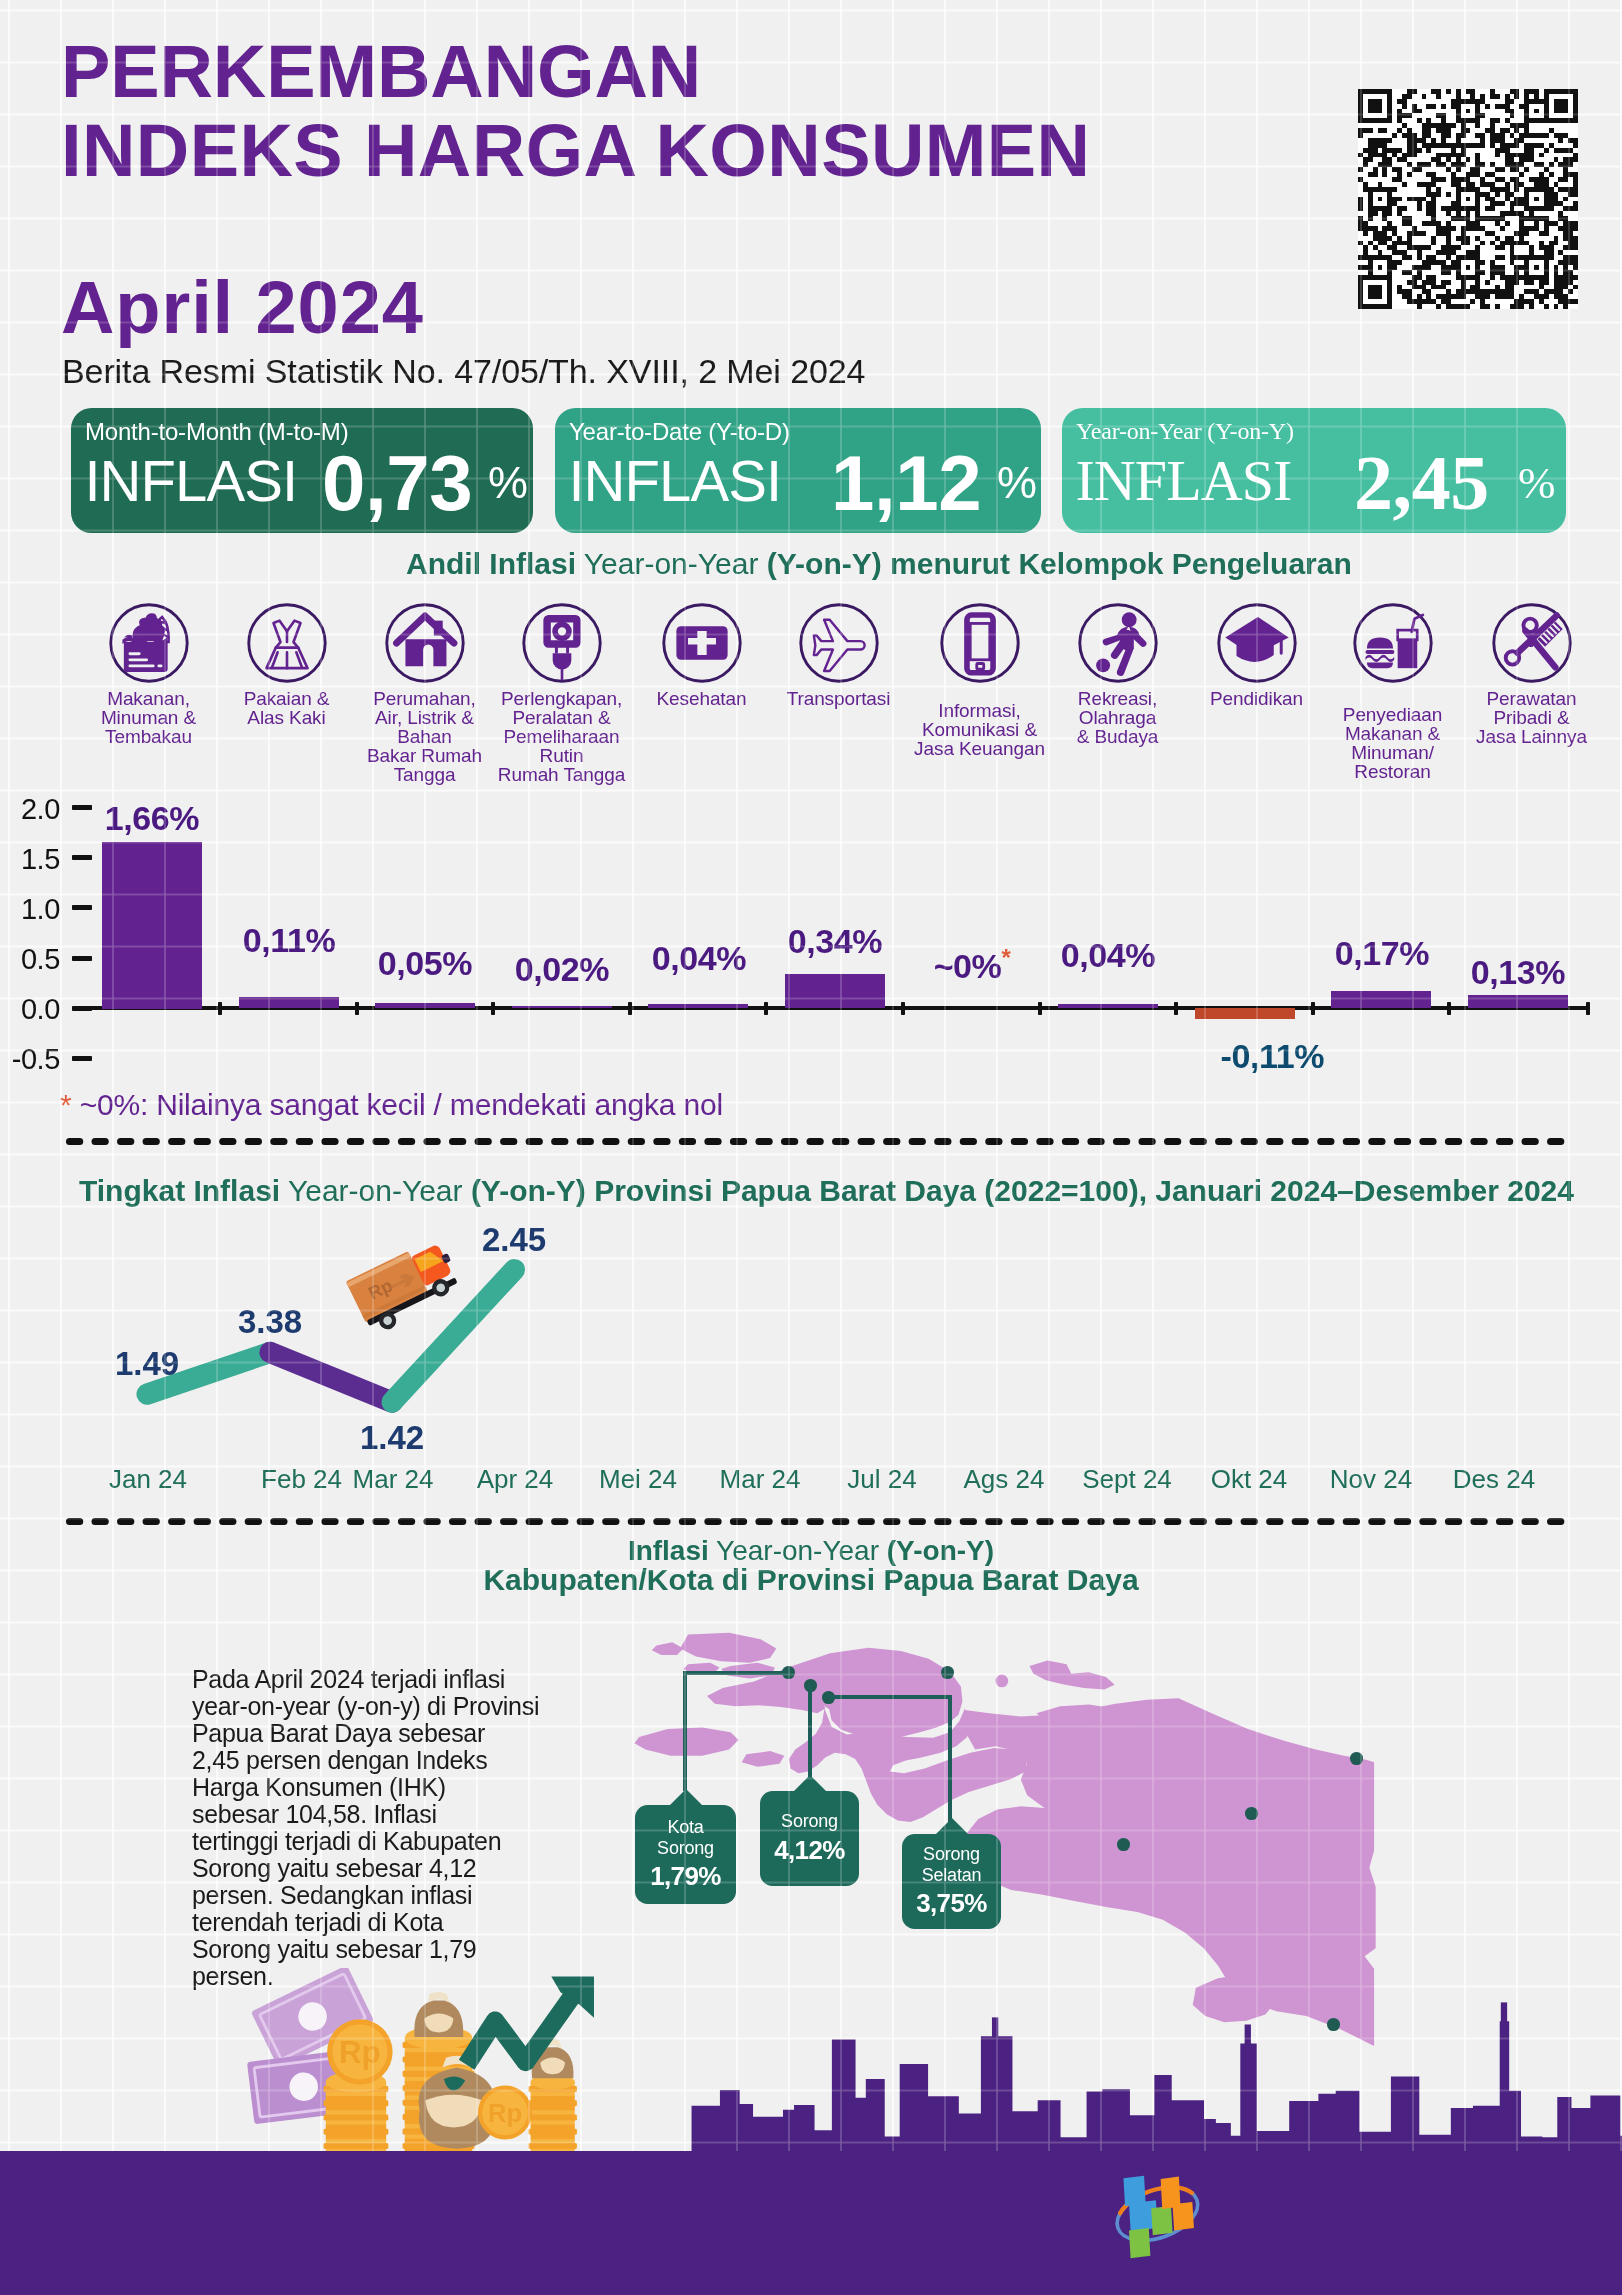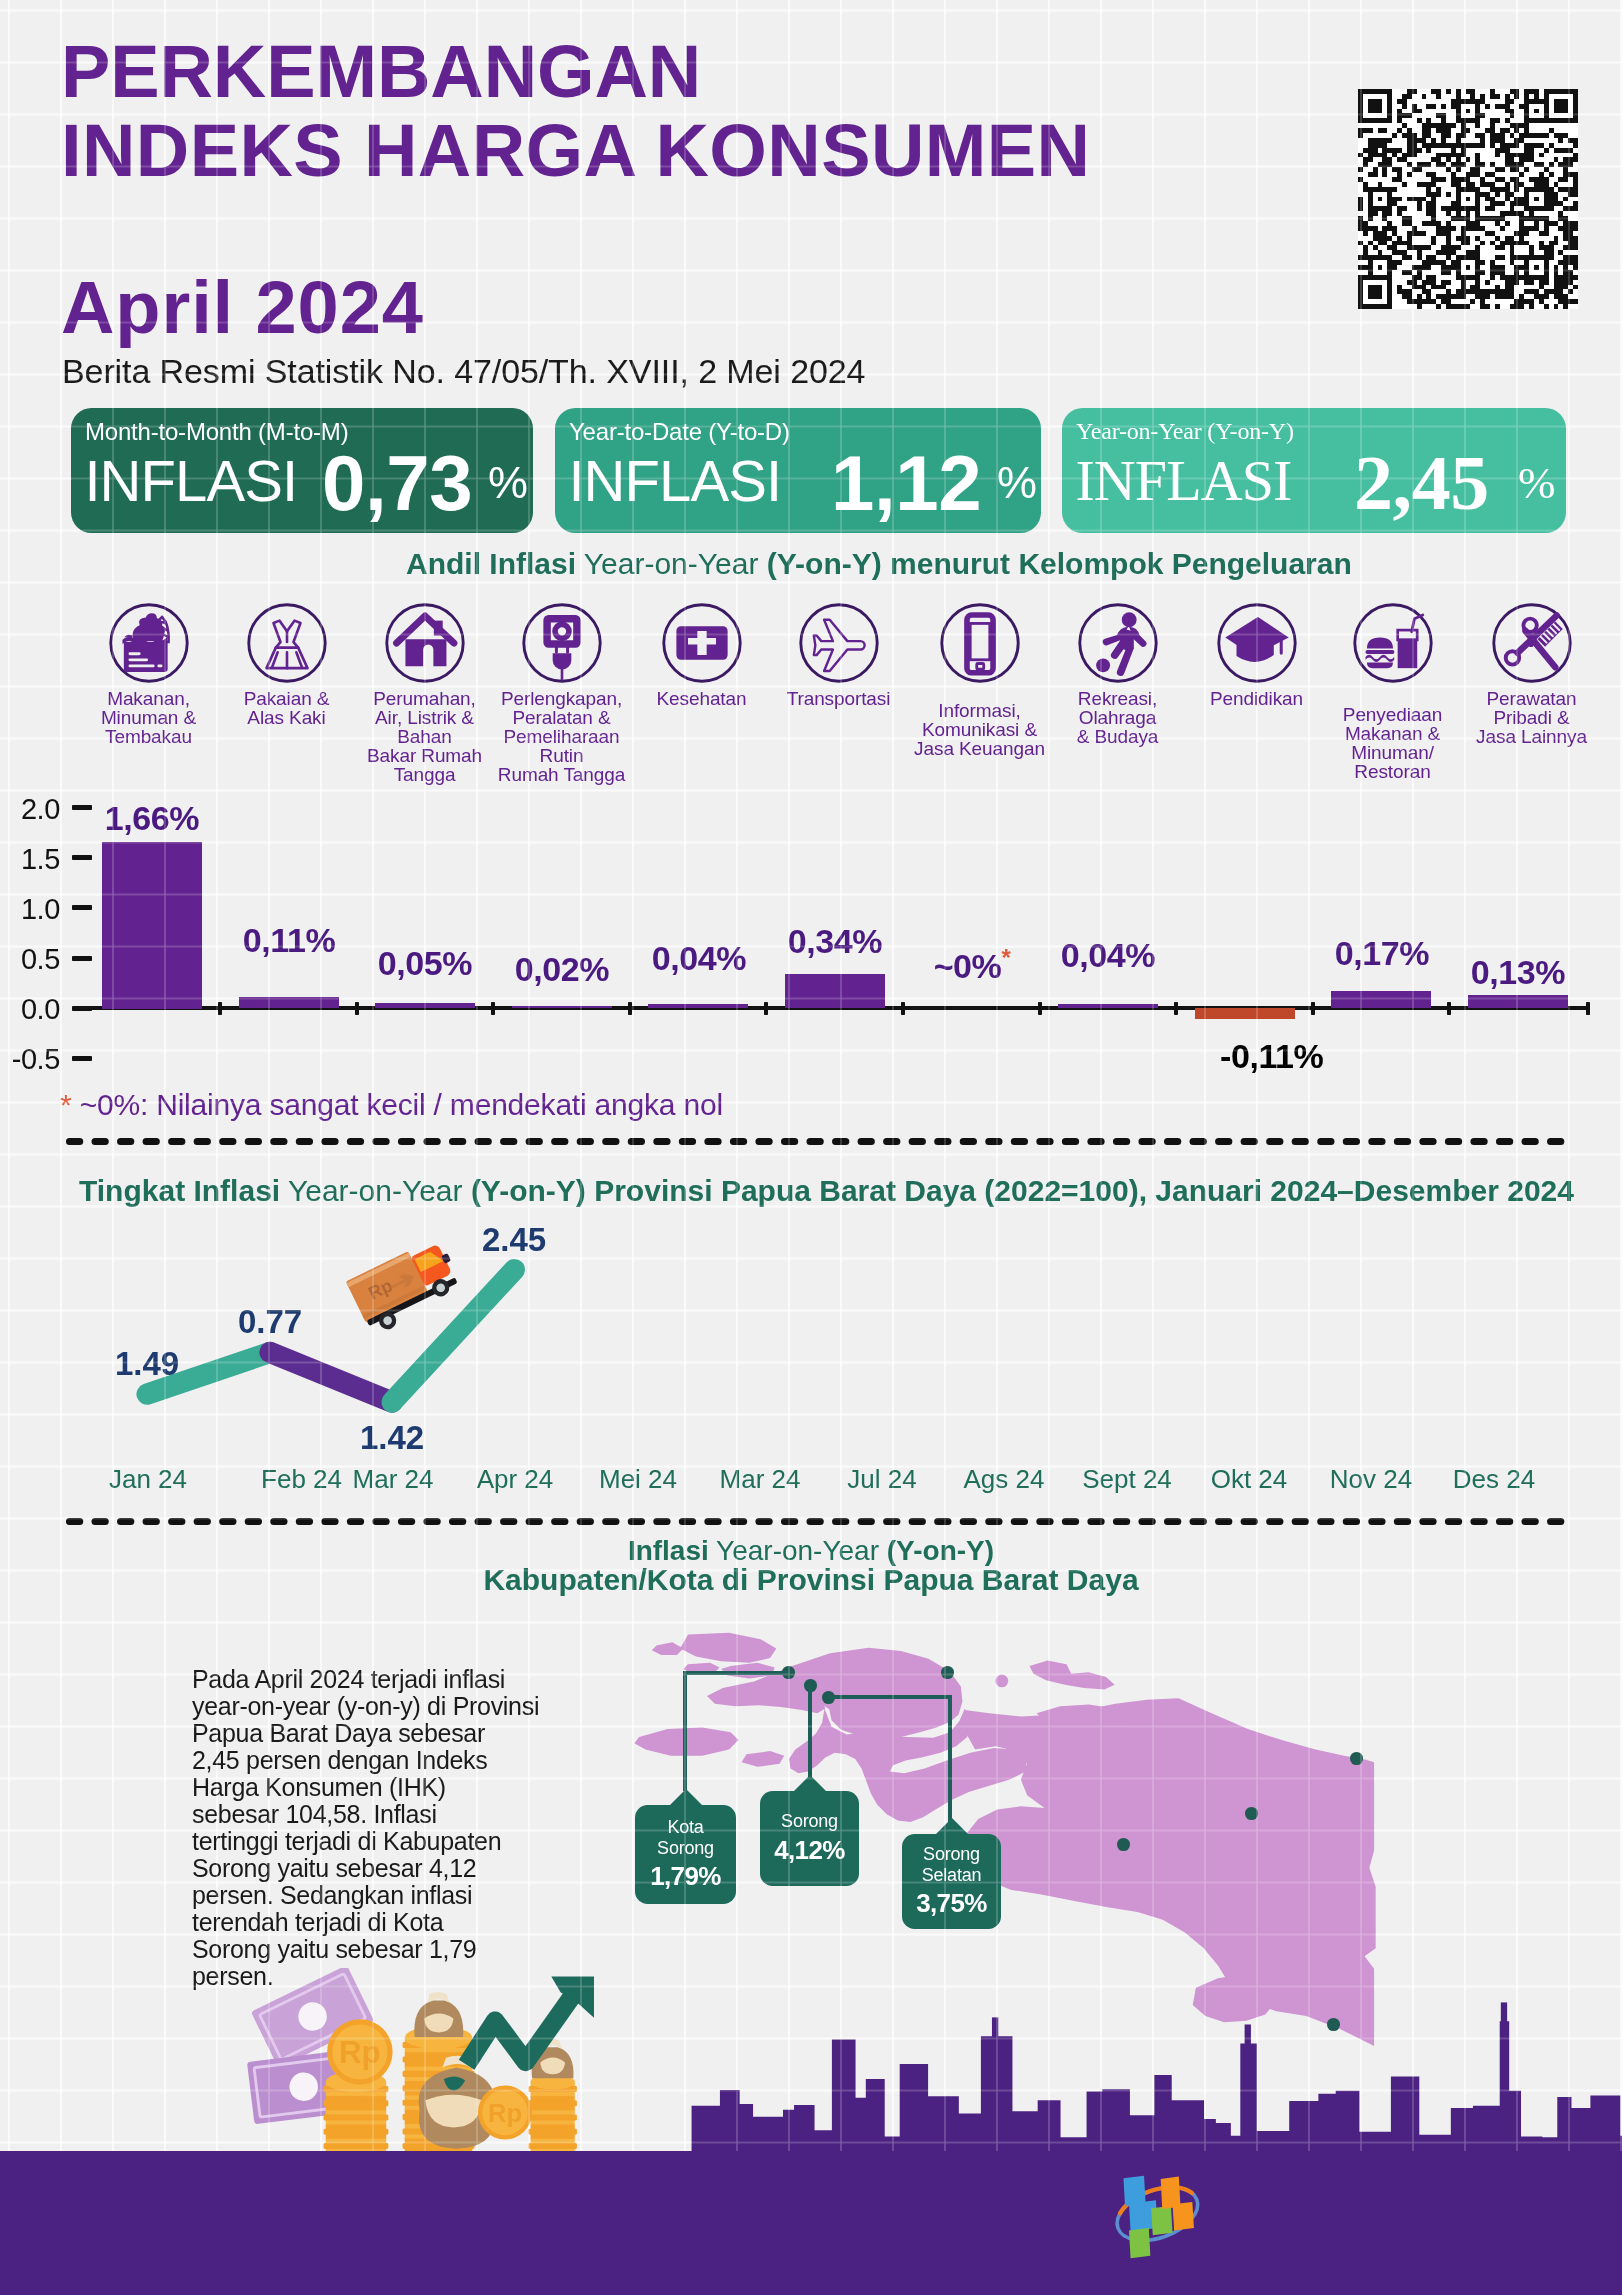--- a/index.html
+++ b/index.html
@@ -355,21 +355,21 @@
       <div class="abs" style="left:785px;top:185px;width:100px;height:34px;background:#62228f;"></div>
       <div class="abs" style="left:764px;top:213px;width:4px;height:12.6px;background:#111;border-radius:0.8px;"></div>
       <div class="blabel" style="left:756px;width:158px;text-align:center;top:133px;">0,34%</div>
       <div class="abs" style="left:901px;top:213px;width:4px;height:12.6px;background:#111;border-radius:0.8px;"></div>
       <div class="blabel" style="left:893px;width:158px;text-align:center;top:155px;">~0%<span style="color:#e05b3a;font-size:24px;vertical-align:super;">*</span></div>
       <div class="abs" style="left:1058px;top:215px;width:100px;height:4px;background:#62228f;"></div>
       <div class="abs" style="left:1038px;top:213px;width:4px;height:12.6px;background:#111;border-radius:0.8px;"></div>
       <div class="blabel" style="left:1029px;width:158px;text-align:center;top:147px;">0,04%</div>
       <div class="abs" style="left:1195px;top:219px;width:100px;height:11px;background:#c0482a;"></div>
       <div class="abs" style="left:1174px;top:213px;width:4px;height:12.6px;background:#111;border-radius:0.8px;"></div>
-      <div class="blabel" style="left:1220px;width:158px;text-align:left;top:248px;color:#000000;">-0,11%</div>
+      <div class="blabel" style="left:1166px;width:158px;text-align:right;top:248px;color:#0c4a6e;">-0,11%</div>
       <div class="abs" style="left:1331px;top:202px;width:100px;height:17px;background:#62228f;"></div>
       <div class="abs" style="left:1311px;top:213px;width:4px;height:12.6px;background:#111;border-radius:0.8px;"></div>
       <div class="blabel" style="left:1303px;width:158px;text-align:center;top:145px;">0,17%</div>
       <div class="abs" style="left:1468px;top:206px;width:100px;height:13px;background:#62228f;"></div>
       <div class="abs" style="left:1447px;top:213px;width:4px;height:12.6px;background:#111;border-radius:0.8px;"></div>
       <div class="blabel" style="left:1439px;width:158px;text-align:center;top:128px;margin-top:36px;">0,13%</div>
       <div class="abs" style="left:1586px;top:213px;width:4px;height:12.6px;background:#111;border-radius:0.8px;"></div>
     </div>
   <div class="abs" style="left:60px;top:1088px;color:#62228f;font-size:30px;letter-spacing:-0.2px;">
     <span style="color:#e05b3a;">*</span>
@@ -384,21 +384,21 @@
     <b>Tingkat Inflasi</b><span> Year-on-Year </span><b>(Y-on-Y) Provinsi Papua Barat Daya (2022=100), Januari 2024–Desember 2024</b>
   </div>
 
   <div id="linechart">
       <svg width="1622" height="394" viewBox="0 0 2057 500" style="position:absolute;left:0;top:1183px;">
         <line x1="186" y1="268" x2="342" y2="215" stroke="#3aab94" stroke-width="27" stroke-linecap="round"></line>
         <line x1="342" y1="215" x2="497" y2="278" stroke="#5c2d91" stroke-width="27" stroke-linecap="round"></line>
         <line x1="497" y1="278" x2="652" y2="110" stroke="#3aab94" stroke-width="27" stroke-linecap="round"></line>
       </svg>
       <div class="vlabel" style="left:84px;width:126px;text-align:center;top:1345px;">1.49</div>
-      <div class="vlabel" style="left:207px;width:126px;text-align:center;top:1303px;">0.77</div>
+      <div class="vlabel" style="left:207px;width:126px;text-align:center;top:1303px;">3.38</div>
       <div class="vlabel" style="left:329px;width:126px;text-align:center;top:1419px;">1.42</div>
       <div class="vlabel" style="left:451px;width:126px;text-align:center;top:1221px;">2.45</div>
       <div class="mlabel" style="left:77px;width:142px;text-align:center;top:1464px;">Jan 24</div>
       <div class="mlabel" style="left:200px;width:142px;text-align:right;top:1464px;">Feb 24</div>
       <div class="mlabel" style="left:322px;width:142px;text-align:center;top:1464px;">Mar 24</div>
       <div class="mlabel" style="left:444px;width:142px;text-align:center;top:1464px;">Apr 24</div>
       <div class="mlabel" style="left:567px;width:142px;text-align:center;top:1464px;">Mei 24</div>
       <div class="mlabel" style="left:689px;width:142px;text-align:center;top:1464px;">Mar 24</div>
       <div class="mlabel" style="left:811px;width:142px;text-align:center;top:1464px;">Jul 24</div>
       <div class="mlabel" style="left:933px;width:142px;text-align:center;top:1464px;">Ags 24</div>

